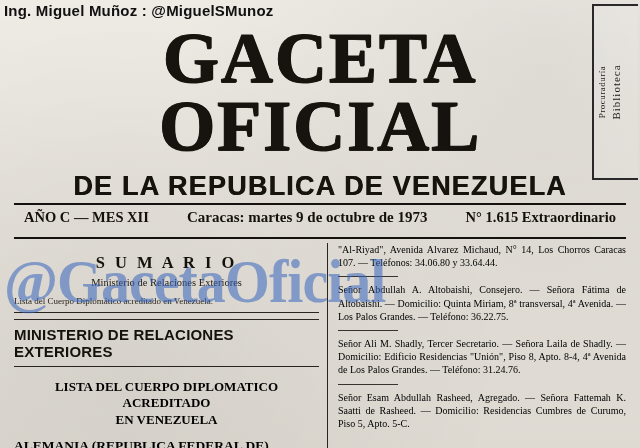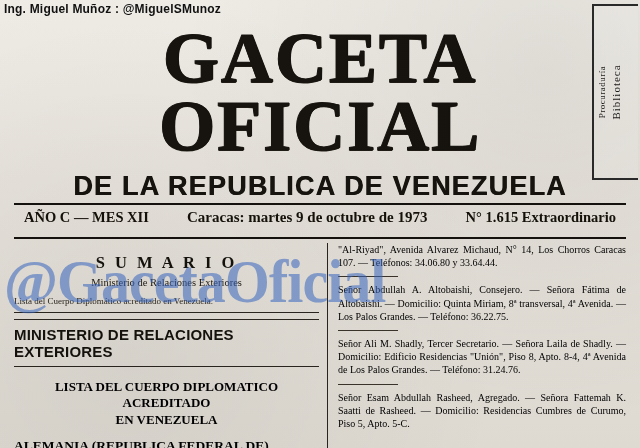--- a/index.html
+++ b/index.html
@@ -11,21 +11,21 @@
     position:relative;
   }
   .page{
     position:absolute;inset:0;
     background:linear-gradient(180deg,#efece6 0%,#e7e3dc 40%,#dedad2 100%);
   }
   
   .credit{
     position:absolute;top:0;left:0;
     font-family:"Liberation Sans", sans-serif;
-    font-size:12px;font-weight:bold;color:#111;
+    font-size:15px;font-weight:bold;color:#111;
     padding:2px 6px 2px 4px;
     letter-spacing:0.2px;
     z-index:30;
     background:rgba(233,230,224,0.0);
   }
   
   .stamp{
     position:absolute;right:2px;top:4px;width:44px;height:172px;
     border:2px solid #2b2b2b;border-right:none;
     overflow:hidden;z-index:20;

